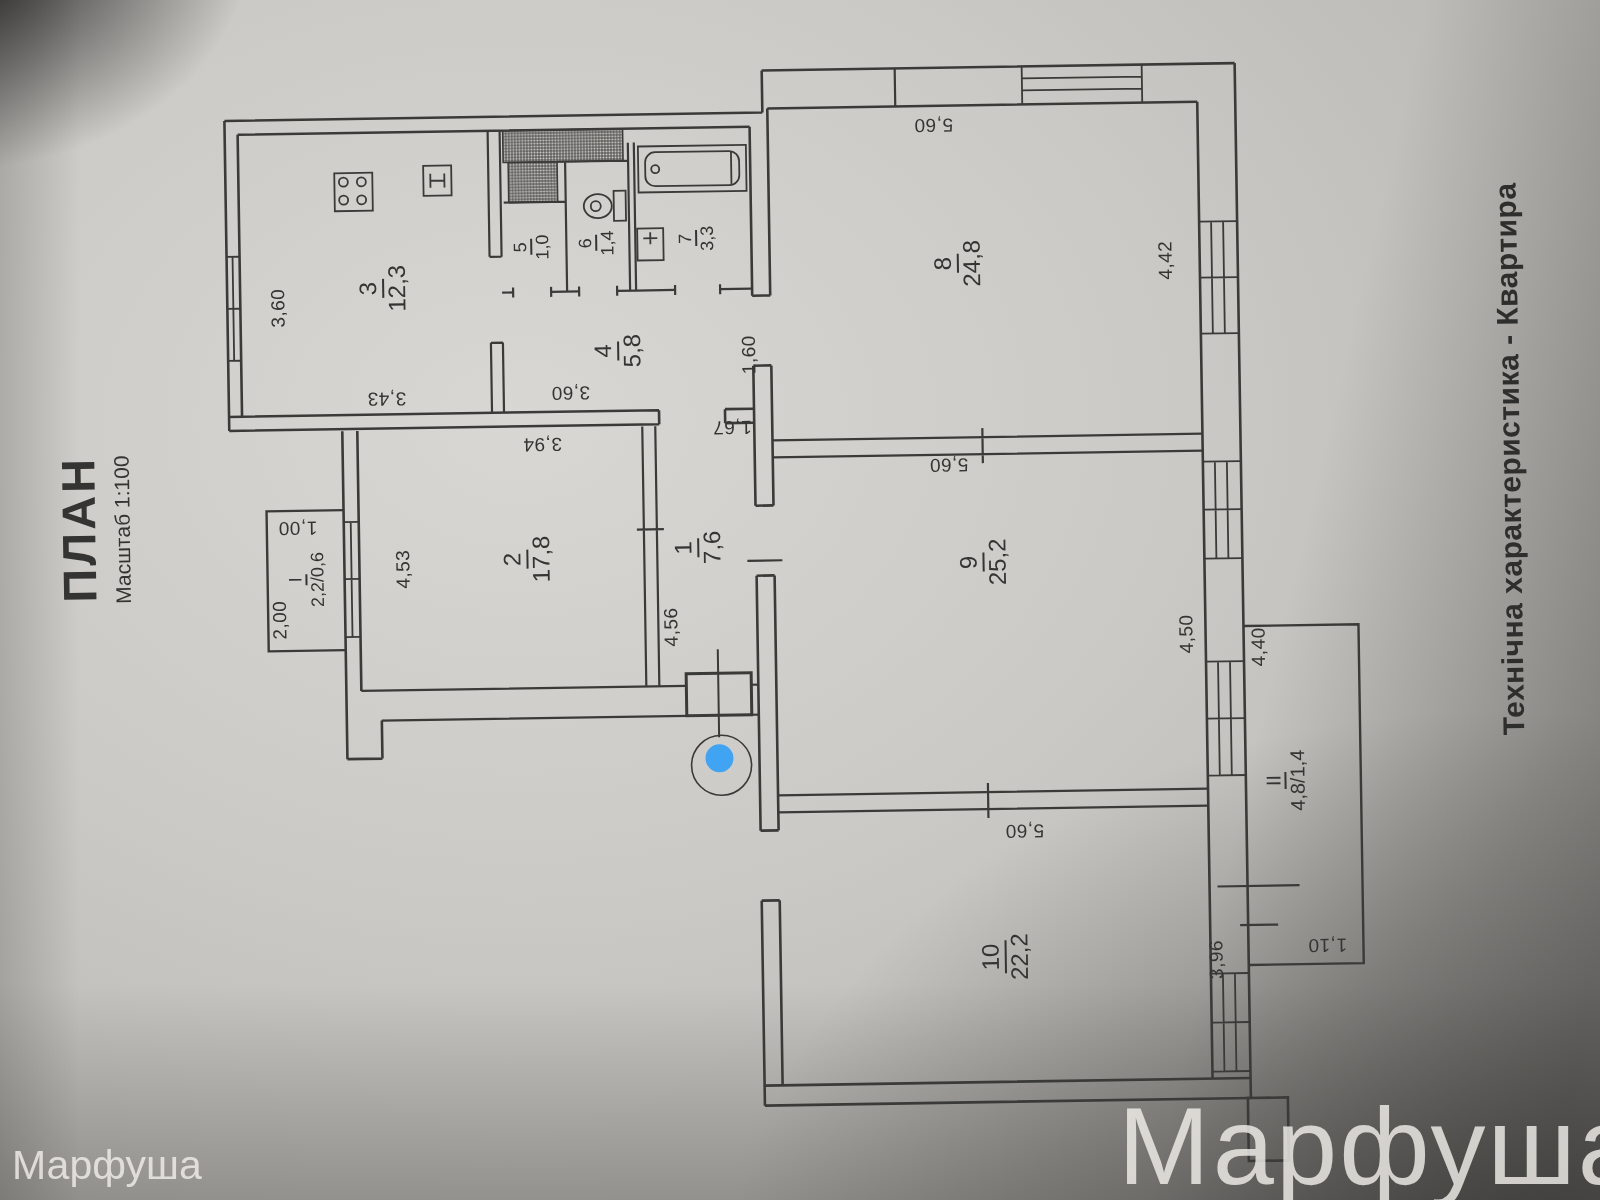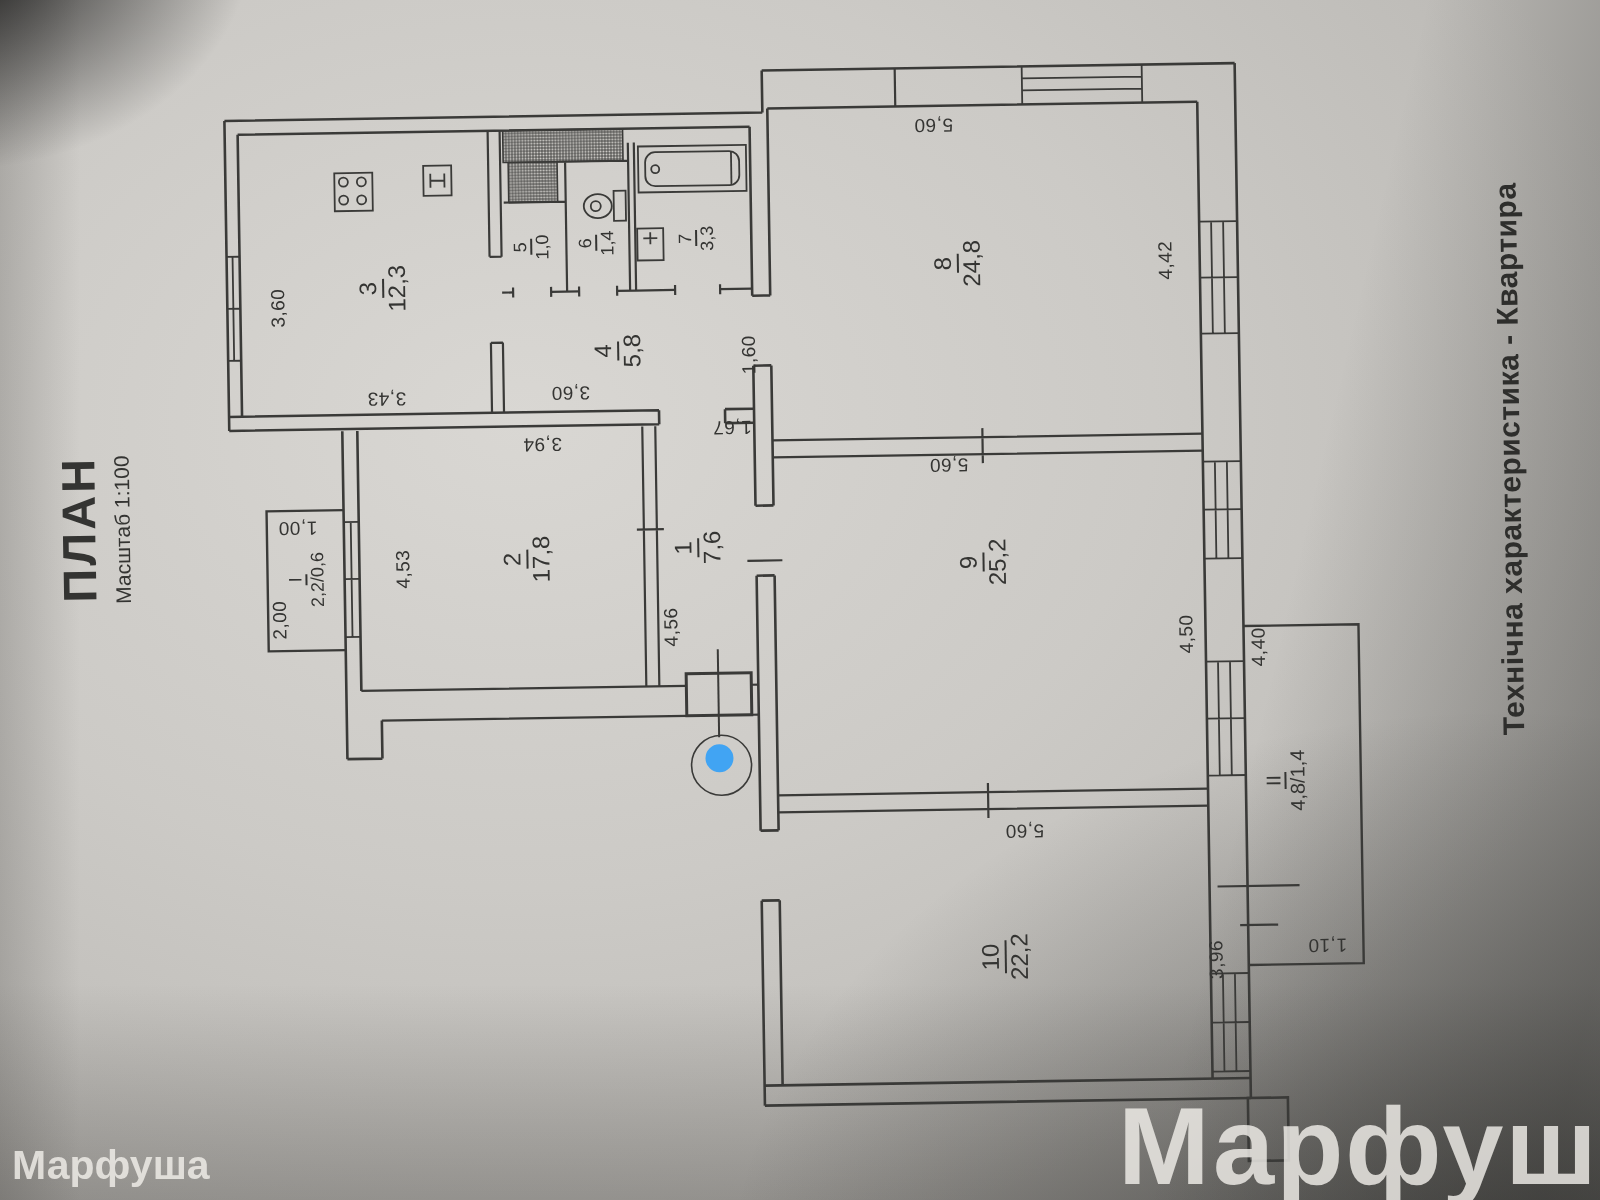--- a/index.html
+++ b/index.html
@@ -26,21 +26,21 @@
     position:absolute;color:#343432;display:flex;flex-direction:column;align-items:center;
     transform:translate(-50%,-50%) rotate(-90deg);line-height:1.12;
   }
   .room .num{border-bottom:2px solid #343432;padding:0 3px;}
   .room.lg{font-size:24px;}
   .room.md{font-size:20px;}
   .room.sm{font-size:18px;}
   .title-plan{font-size:47px;font-weight:bold;letter-spacing:3px;}
   .title-scale{font-size:21px;}
   .side-title{font-size:30px;font-weight:bold;letter-spacing:0.5px;color:#2e2e2c;}
-  .wm{position:absolute;font-weight:bold;color:rgba(240,238,233,0.82);}
+  .wm{position:absolute;font-weight:normal;color:rgba(240,238,233,0.82);}
   .wm-small{left:12px;top:1142px;font-size:41px;}
   .wm-big{left:1118px;top:1082px;font-size:110px;letter-spacing:2px;}
 </style>
 </head>
 <body>
 
 <div id="photo">
   <div id="plan-tilt">
 
     <svg class="plan" width="1600" height="1200" viewBox="0 0 1600 1200">

